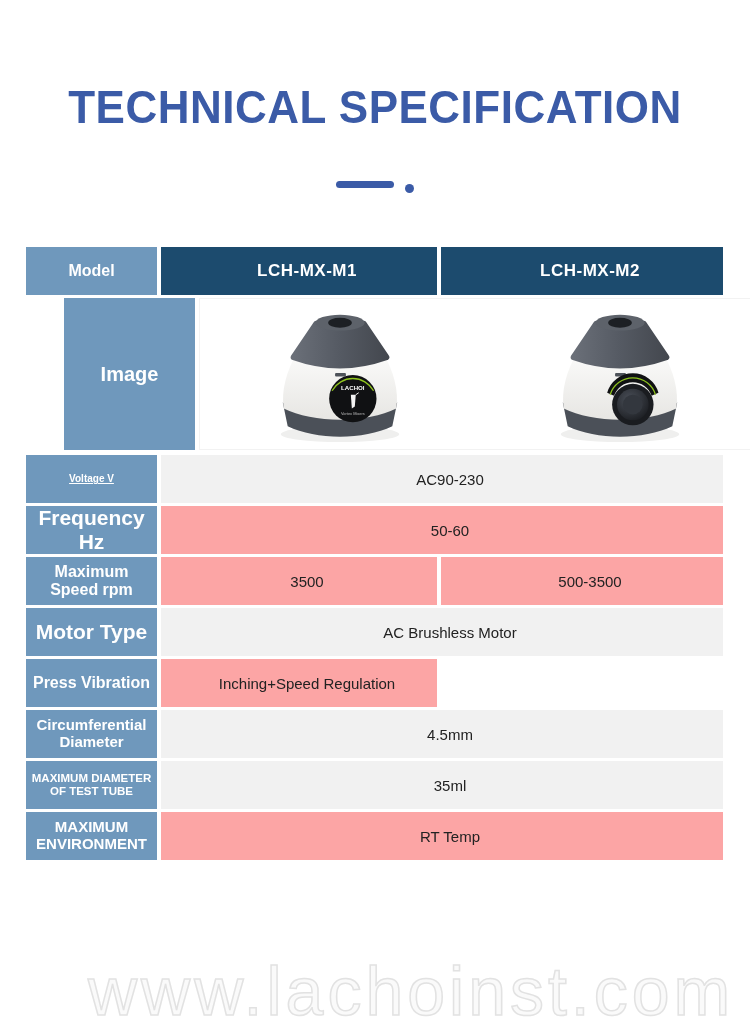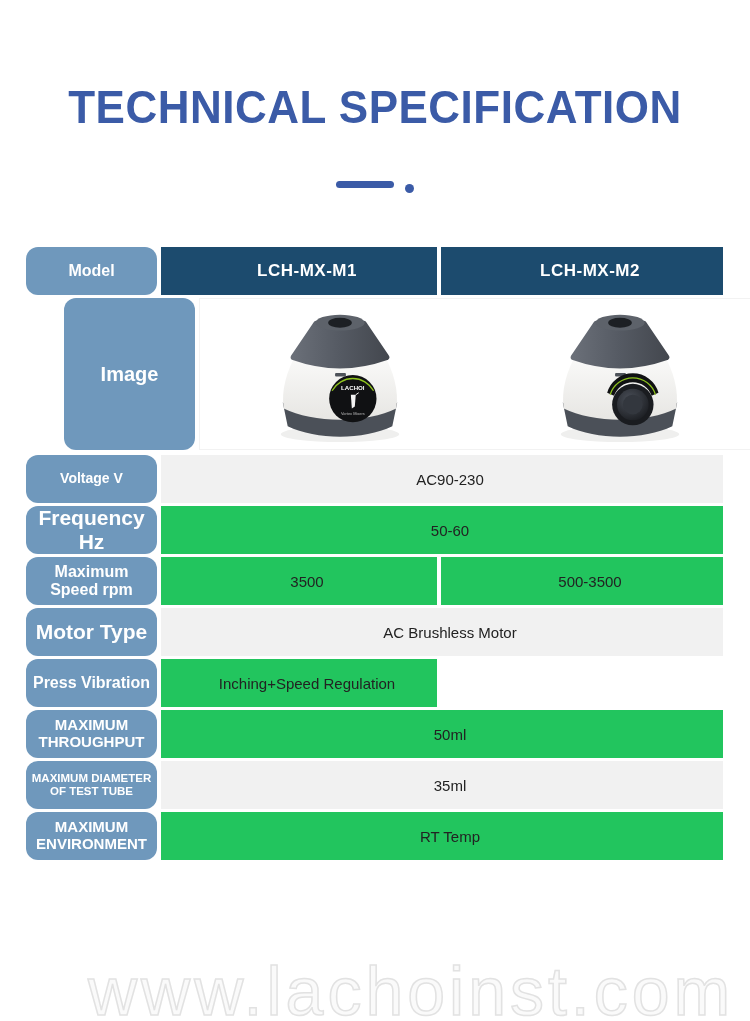--- a/index.html
+++ b/index.html
@@ -19,30 +19,30 @@
   .divider .dot { width: 9px; height: 9px; background: #3B5BA7; border-radius: 50%;
     margin-left: 11px; margin-top: 3px; }
 
   
   .spec-table { position: absolute; top: 247px; left: 26px; width: 697px; z-index: 2; }
   .trow { display: grid; grid-template-columns: 131px 276px 282px; column-gap: 4px;
     margin-bottom: 3px; }
   .cell { display: flex; align-items: center; justify-content: center; text-align: center; padding-left: 16px; }
 
   .label-cell { background: #6F98BC; color: #ffffff; font-weight: 700;
-    height: 48px; line-height: 1.12; padding: 2px 4px; border-radius: 12px; }
+    height: 48px; line-height: 1.12; padding: 2px 4px; }
   .head-cell { background: #1C4B6E; color: #ffffff; font-weight: 700;
     font-size: 17px; letter-spacing: 0.5px; height: 48px; }
   .value-cell { color: #222222; font-size: 15px; height: 48px; }
   .value-cell.span2 { grid-column: 2 / 4; }
   .bg-light { background: #F1F1F1; }
-  .bg-dark  { background: #22c55e; }
+  .bg-dark  { background: #fca5a5; }
 
   .fs11 { font-size: 11.5px; }
-  .fs13 { font-size: 14px; }
+  .fs13 { font-size: 10px; text-decoration: underline; }
   .fs15 { font-size: 15px; }
   .fs16 { font-size: 16px; }
   .fs17 { font-size: 21px; }
   .fs20 { font-size: 20px; }
 
   
   .image-row { margin-bottom: 5px; margin-top: 2px; padding-left: 38px; }
   .image-row .label-cell { height: 152px; }
   .image-cell { grid-column: 2 / 4; height: 152px; background: #ffffff;
     border: 1px solid #f2f2f2; display: flex; }
@@ -148,25 +148,25 @@
   <div class="trow">
     <div class="cell label-cell fs17">Motor Type</div>
     <div class="cell value-cell span2 bg-light">AC Brushless Motor</div>
   </div>
 
   <div class="trow">
     <div class="cell label-cell fs16">Press Vibration</div>
     <div class="cell value-cell bg-dark">Inching+Speed Regulation</div>
   </div>
 
+  <div class="trow">
+    <div class="cell label-cell fs15">Circumferential Diameter</div>
+    <div class="cell value-cell span2 bg-light">4.5mm</div>
+  </div>
 
-  <div class="trow">
-    <div class="cell label-cell fs15">MAXIMUM THROUGHPUT</div>
-    <div class="cell value-cell span2 bg-dark">50ml</div>
-  </div>
 
   <div class="trow">
     <div class="cell label-cell fs11">MAXIMUM DIAMETER OF TEST TUBE</div>
     <div class="cell value-cell span2 bg-light">35ml</div>
   </div>
 
   <div class="trow">
     <div class="cell label-cell fs15">MAXIMUM ENVIRONMENT</div>
     <div class="cell value-cell span2 bg-dark">RT Temp</div>
   </div>

